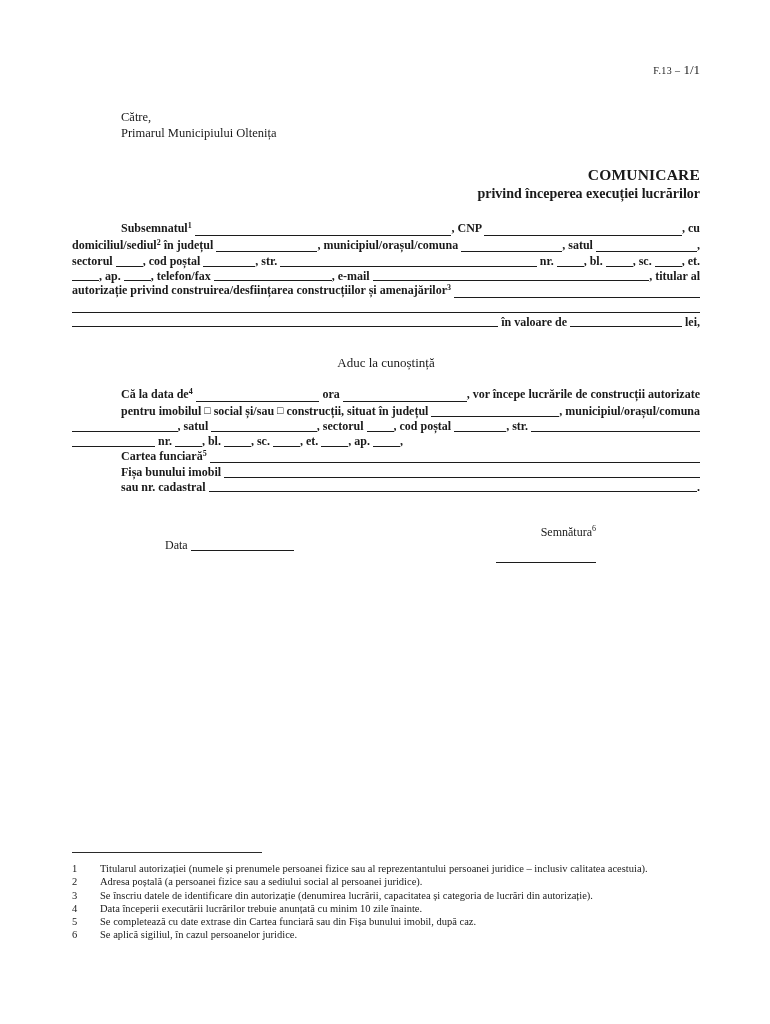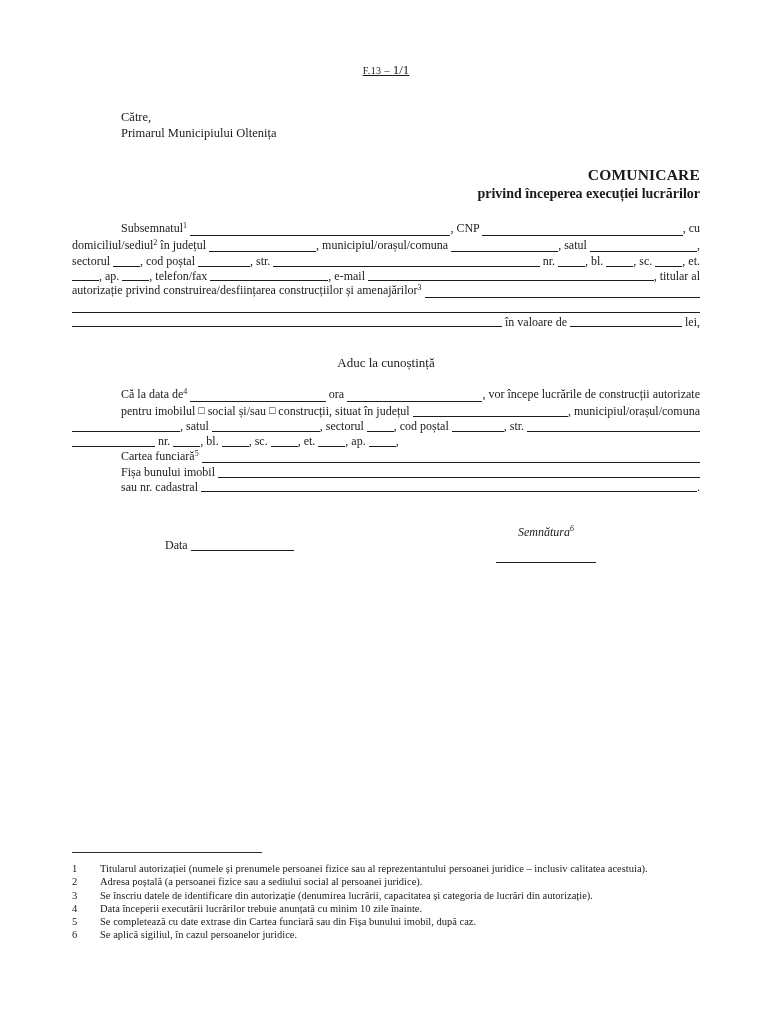--- a/index.html
+++ b/index.html
@@ -7,42 +7,42 @@
     position:relative;
     width:770px;height:1024px;
     background:#fff;
     font-family:"Liberation Serif","DejaVu Serif",serif;
     color:#1a1a1a;
     overflow:hidden;
     box-sizing:border-box;
     padding:62px 70px 0 72px;
   }
   
-  .form-code{text-align:center;font-size:10px;letter-spacing:.4px;text-decoration:underline;}
+  .form-code{text-align:right;font-size:10px;letter-spacing:.4px;}
   .form-code .code-page{font-size:13px;letter-spacing:0;}
   
   .addressee{margin-top:32px;padding-left:49px;font-size:12.5px;line-height:15.5px;}
   
   .title-block{margin-top:25px;text-align:right;}
   .title{font-size:15.5px;font-weight:bold;letter-spacing:.2px;}
   .subtitle{font-size:14px;font-weight:bold;margin-top:2px;}
   
-  .para{margin-top:19px;font-size:12px;}
+  .para{margin-top:19px;font-size:12px;font-weight:bold;}
   .fline{display:flex;align-items:baseline;min-height:14.6px;line-height:14.6px;}
   .txt{white-space:pre;flex-shrink:0;}
   .fnref{font-size:8px;transform:translateY(-4px);flex-shrink:0;white-space:pre;}
   .blank{border-bottom:1px solid #1c1c1c;align-self:flex-end;margin-bottom:2px;height:0;flex-shrink:0;}
   .blank.fill{width:0;flex-shrink:1;}
   .cbx{font-size:10.5px;flex-shrink:0;transform:translateY(-1px);}
   
   .section-heading{margin-top:26px;margin-bottom:16px;text-align:center;font-size:13px;}
   
   .sig-row{display:flex;margin-top:30px;font-size:12px;}
   .date-field{margin-left:93px;margin-top:14px;width:180px;}
-  .sig-col{margin-left:auto;margin-right:104px;text-align:center;font-style:italic;}
+  .sig-col{margin-left:auto;margin-right:104px;text-align:right;}
   .sig-label{font-size:12px;}
   .sig-label sup{font-size:8px;}
   .sig-blank{display:inline-block;width:100px;border-bottom:1px solid #1c1c1c;height:0;margin-top:22px;}
   
   .footnotes{position:absolute;left:72px;right:70px;top:852px;}
   .fn-sep{width:190px;border-top:1px solid #2a2a2a;margin-bottom:9px;}
   .fn-item{display:flex;font-size:10.5px;line-height:13.3px;}
   .fn-num{width:28px;flex-shrink:0;}
   .fn-text{flex:1;}
 </style>

